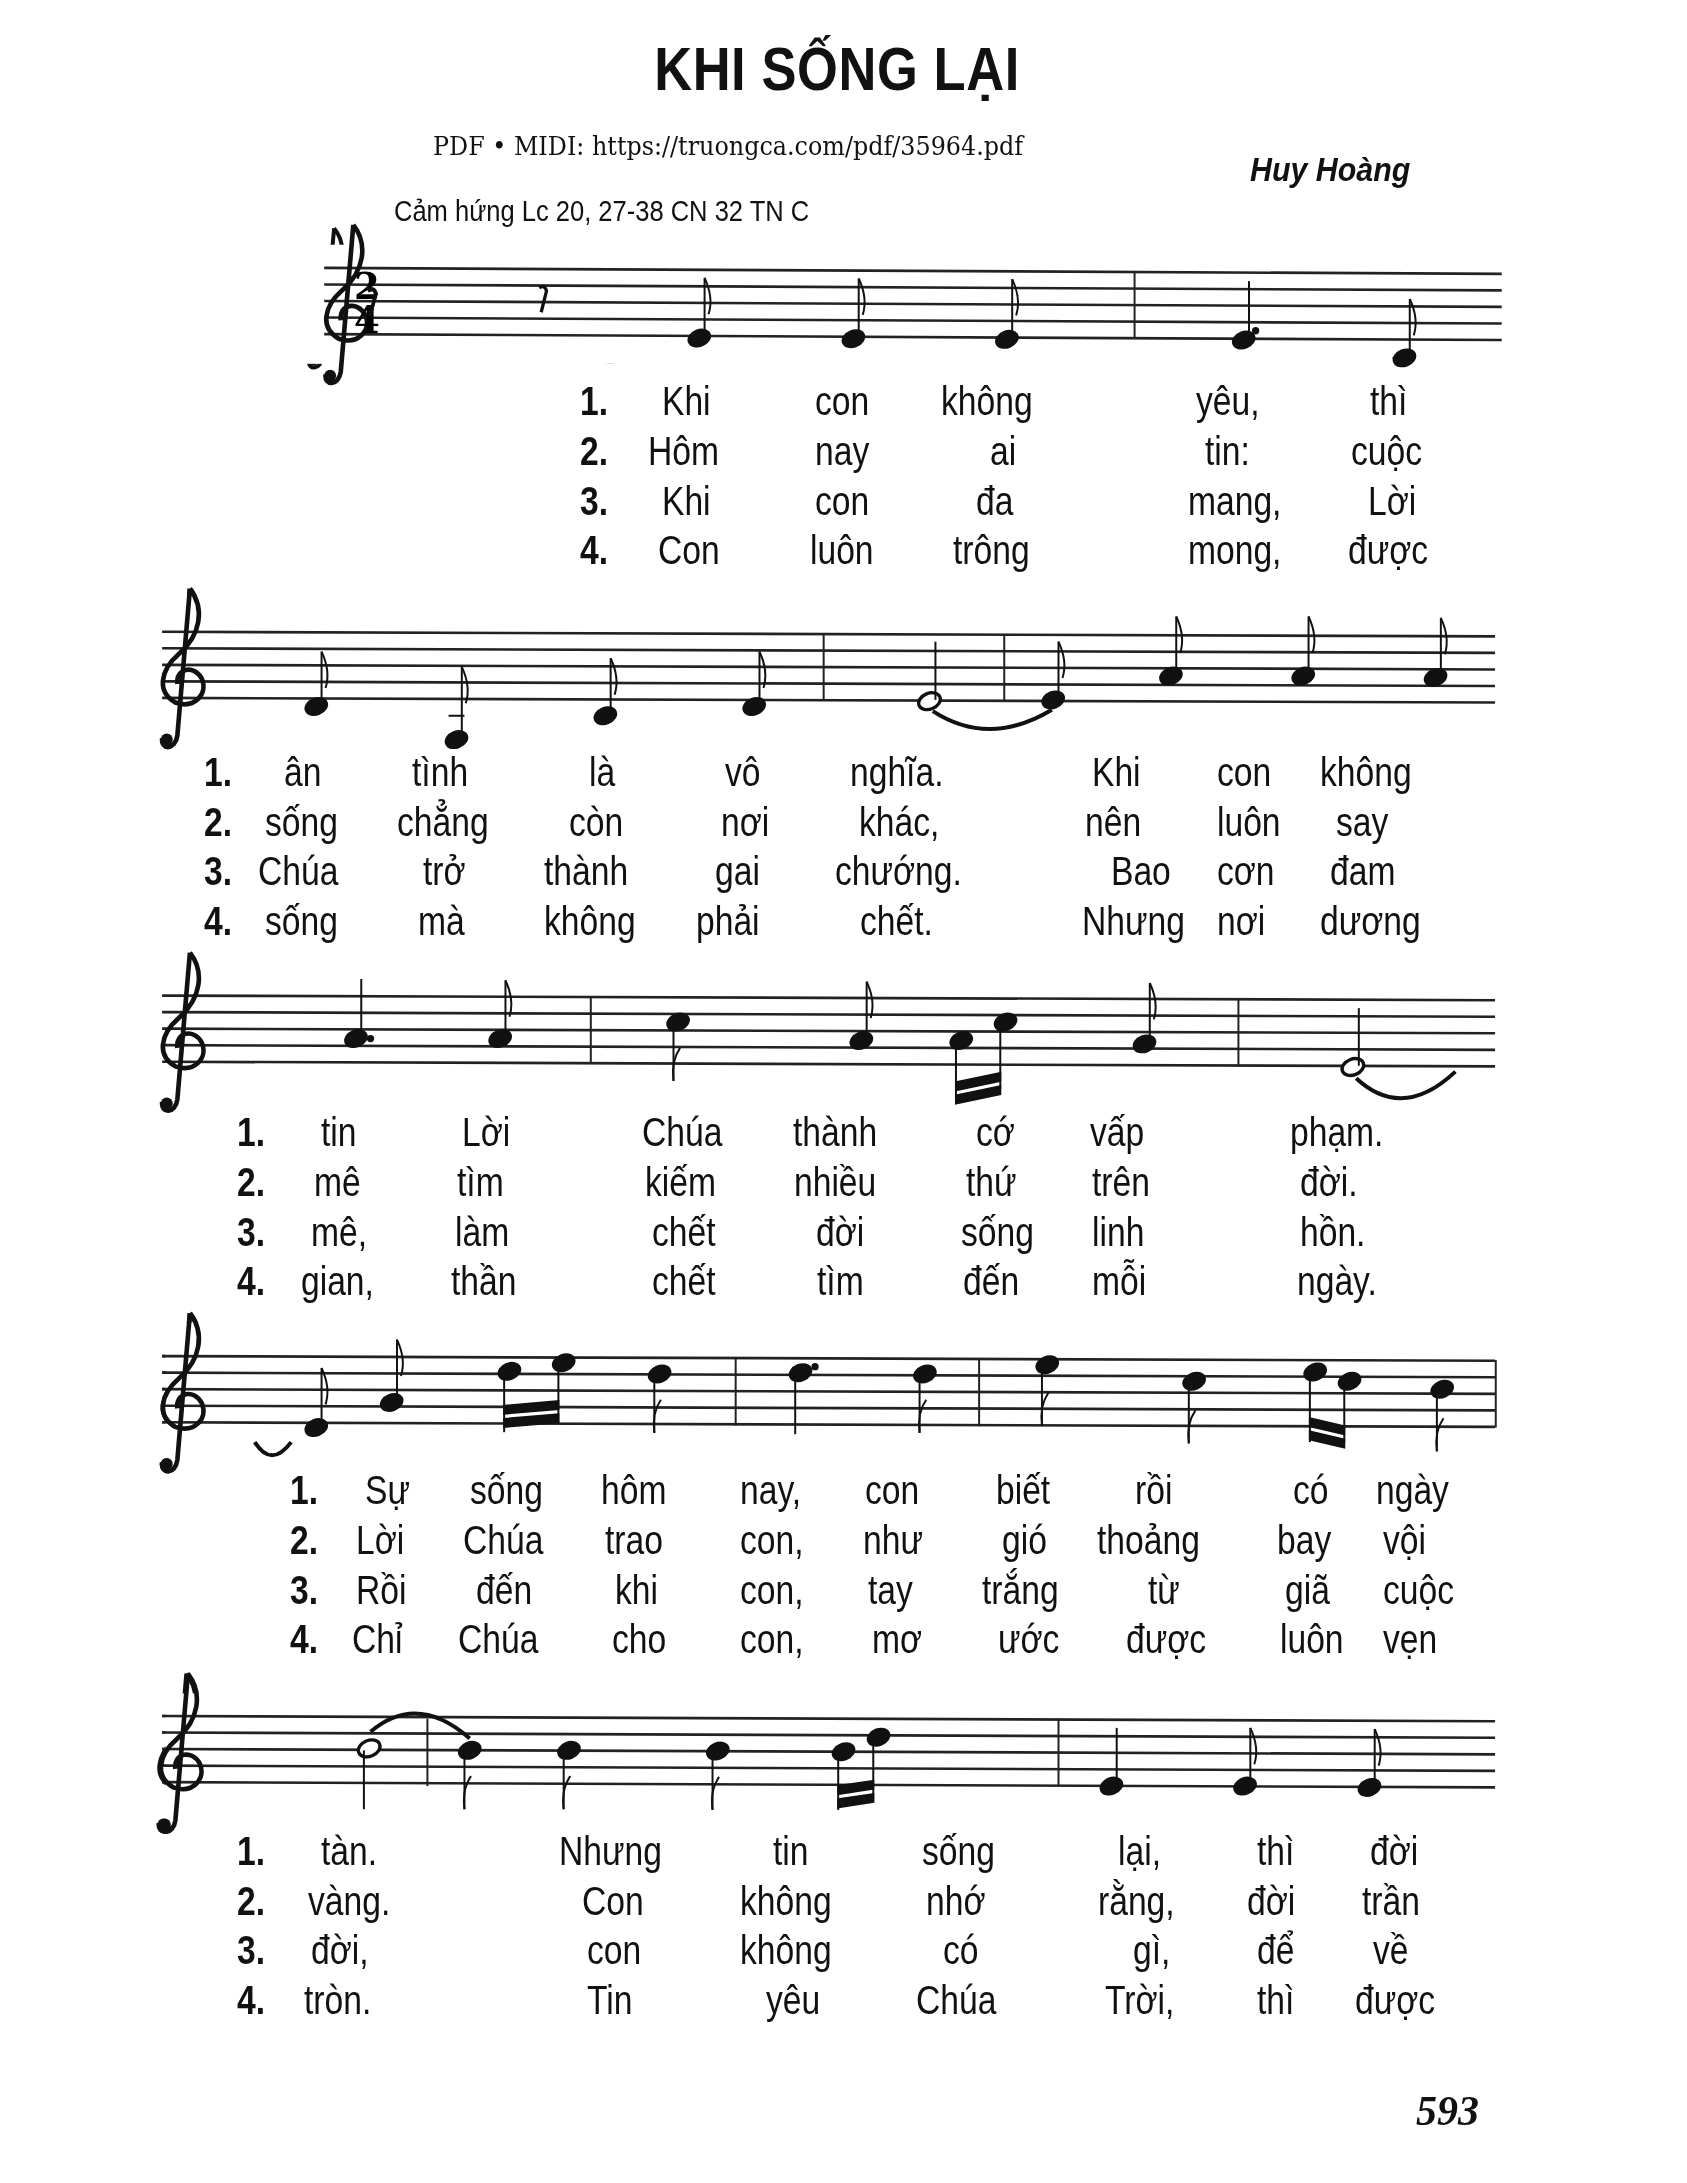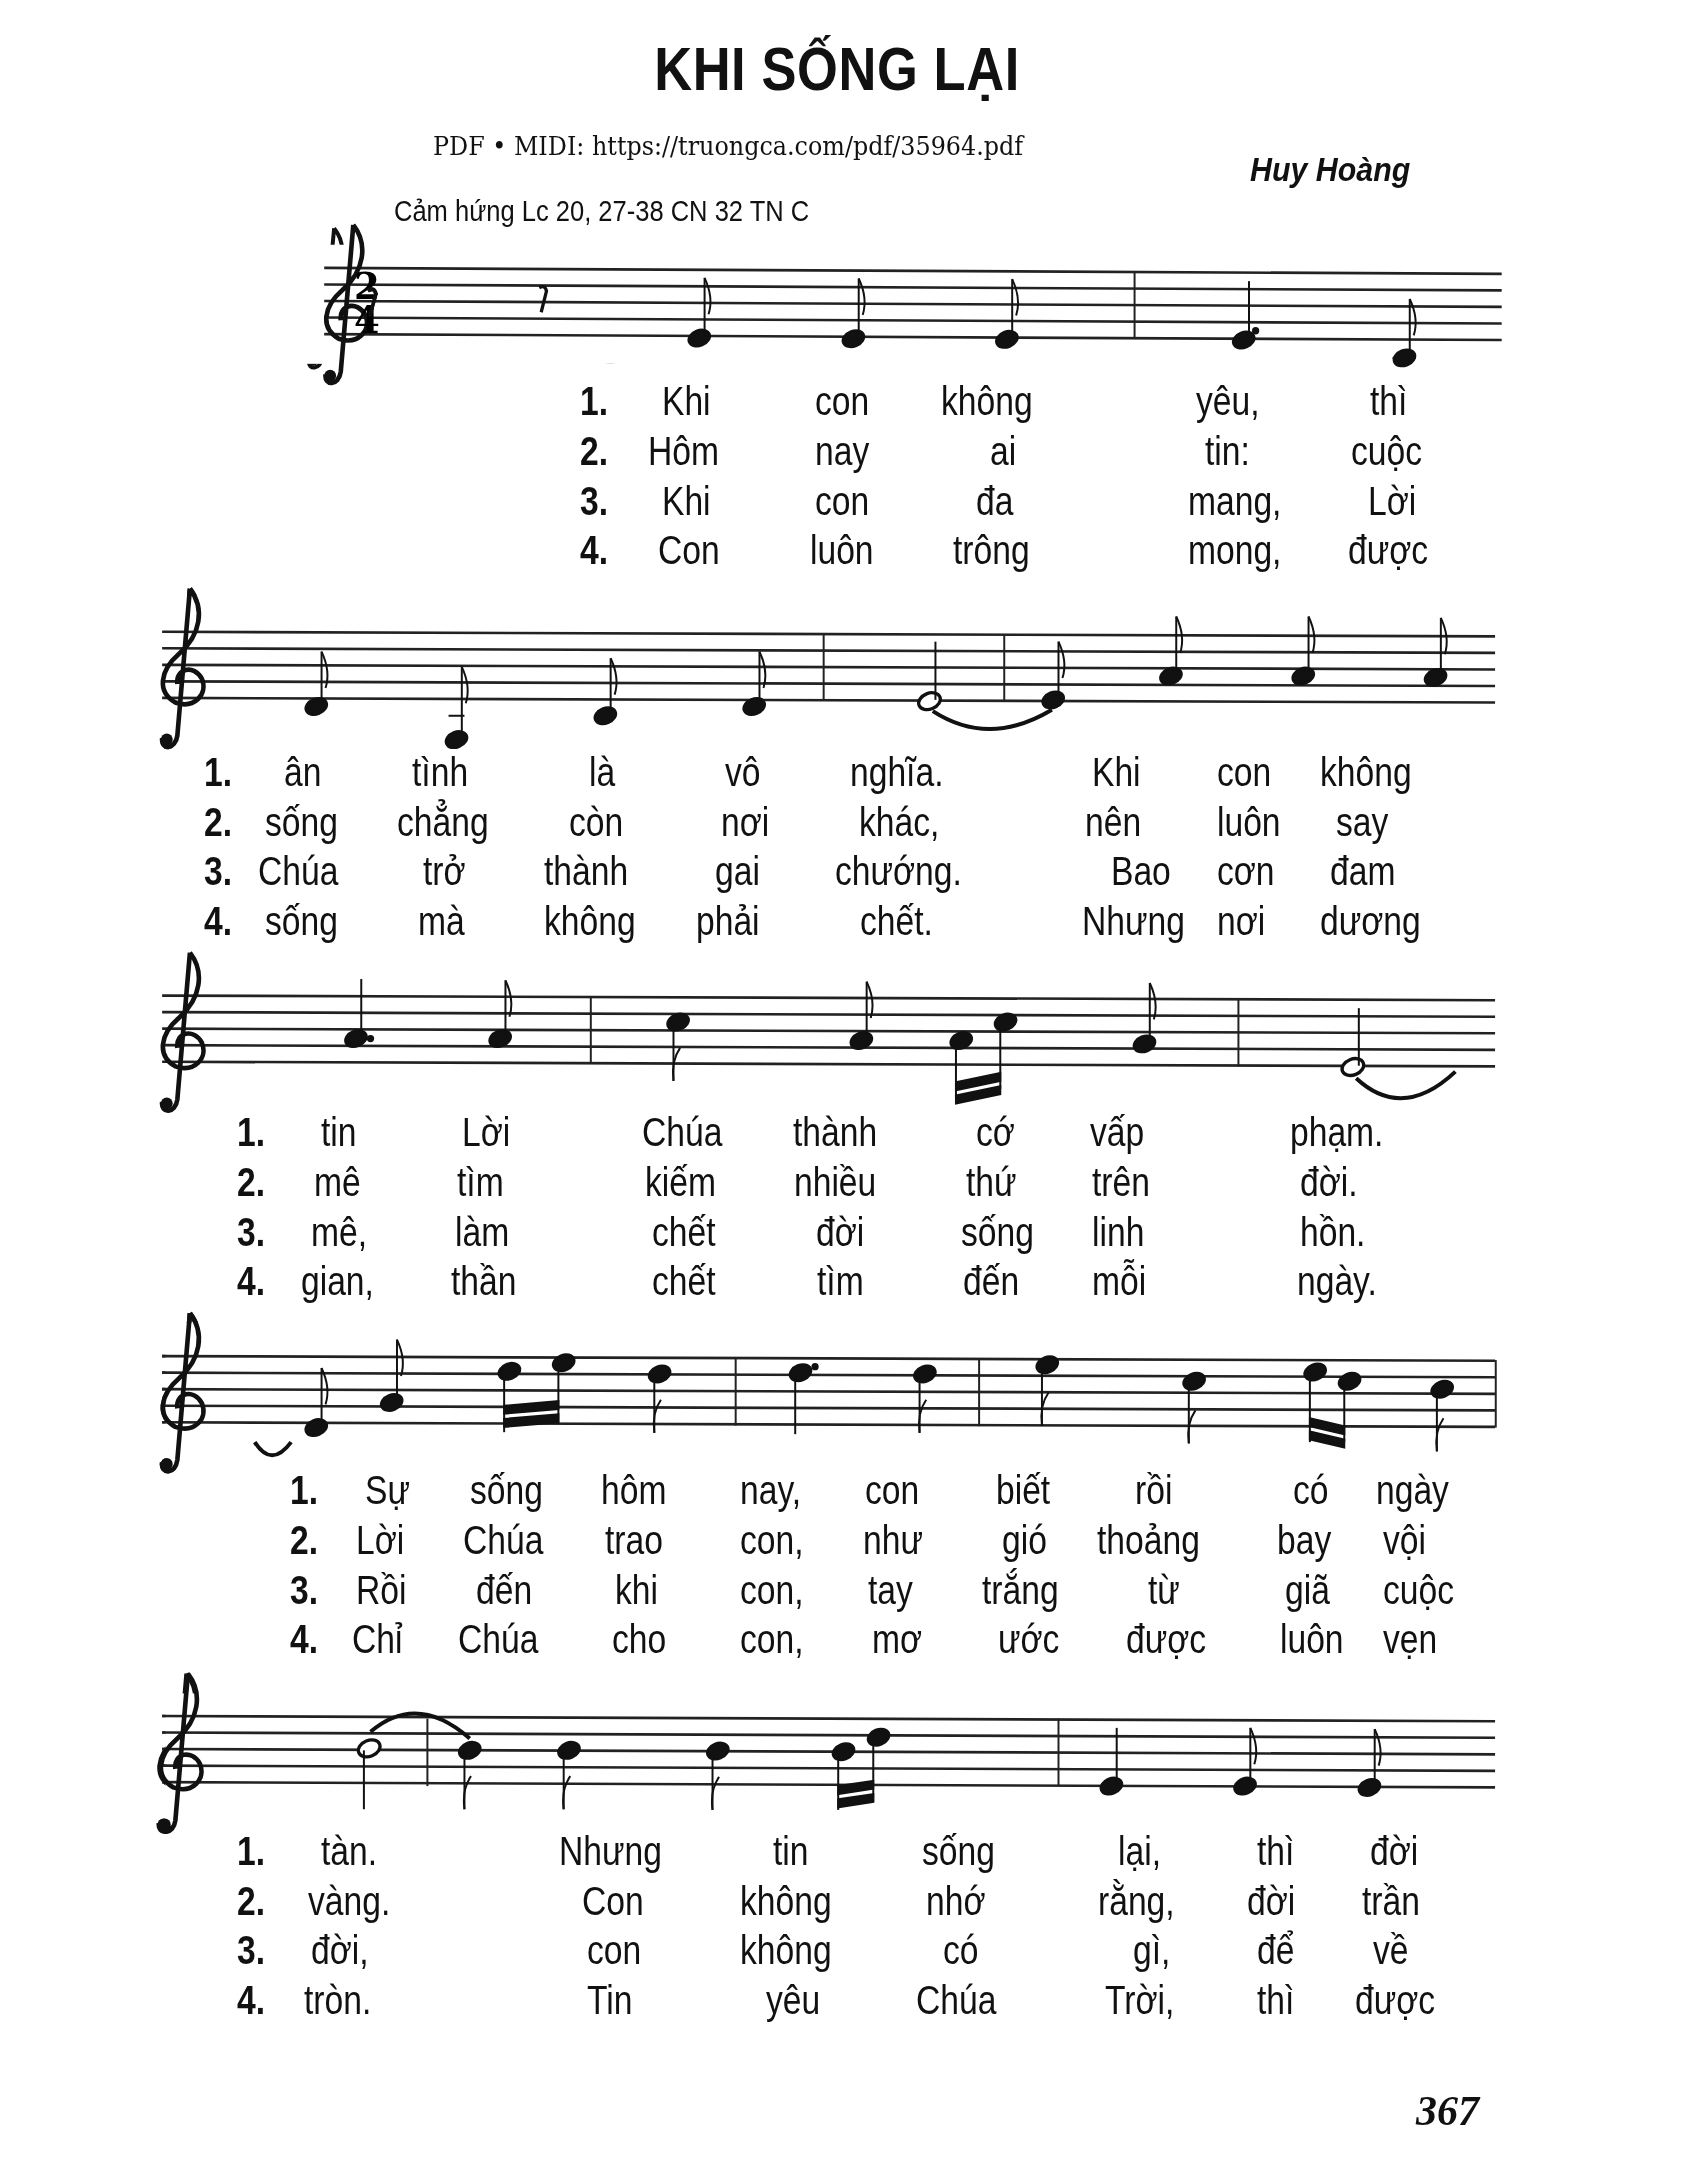--- a/index.html
+++ b/index.html
@@ -699,14 +699,14 @@
   <div class="abs lyric" style="left:237px;top:1977px"><span class="vnum">4.</span></div>
   <div class="abs lyric" style="left:304px;top:1977px">tròn.</div>
   <div class="abs lyric" style="left:587px;top:1977px">Tin</div>
   <div class="abs lyric" style="left:766px;top:1977px">yêu</div>
   <div class="abs lyric" style="left:916px;top:1977px">Chúa</div>
   <div class="abs lyric" style="left:1105px;top:1977px">Trời,</div>
   <div class="abs lyric" style="left:1257px;top:1977px">thì</div>
   <div class="abs lyric" style="left:1355px;top:1977px">được</div>
 </div>
 
-<div class="abs pagenum">367</div>
+<div class="abs pagenum">593</div>
 
 
 </body></html>

